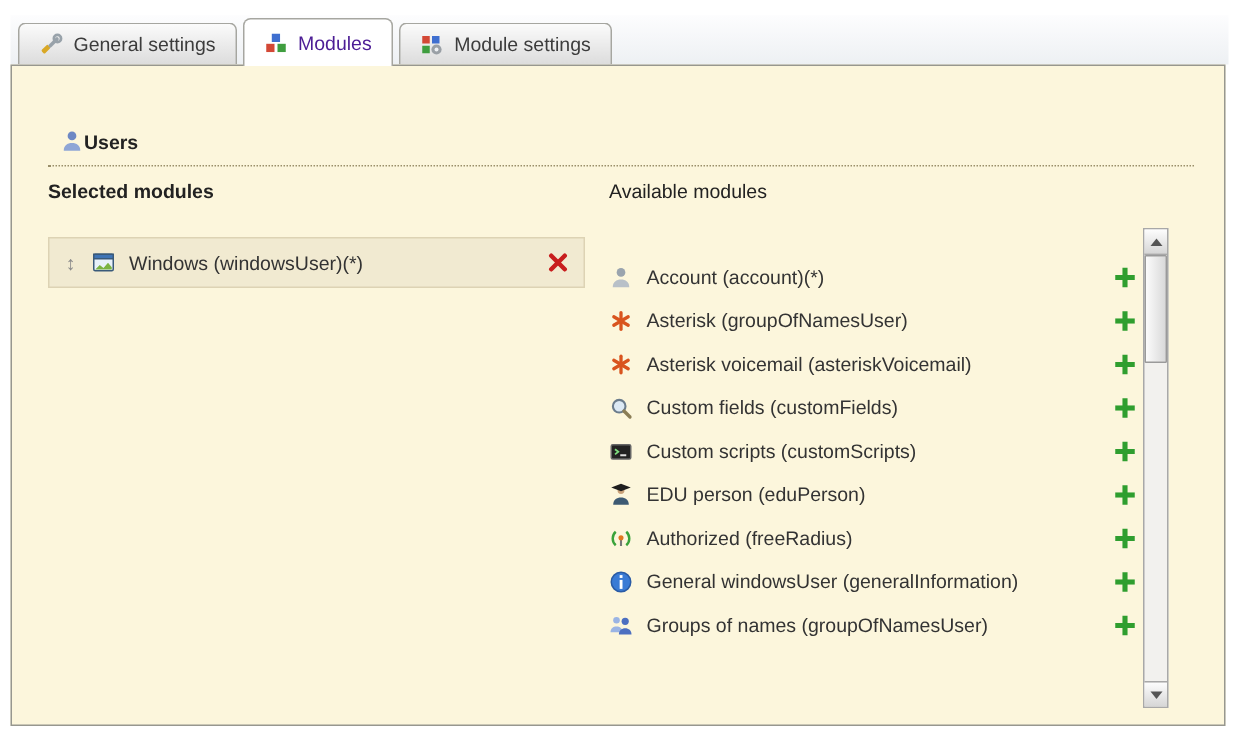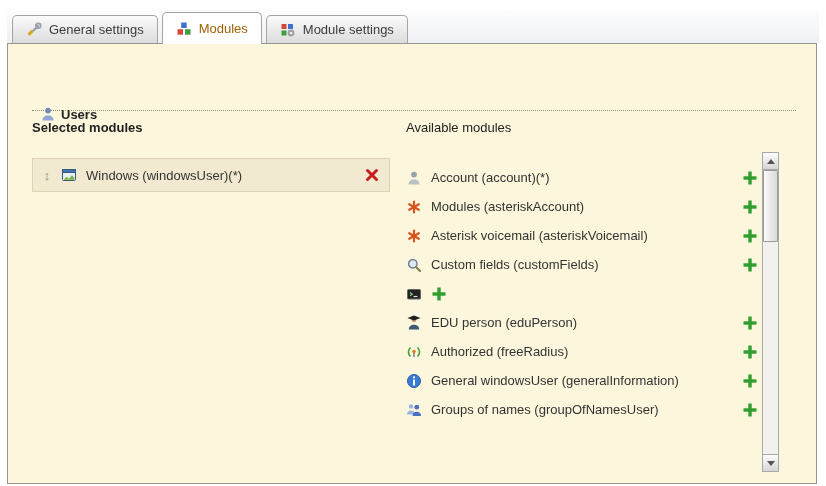--- a/index.html
+++ b/index.html
@@ -16,32 +16,32 @@
     display:flex;align-items:flex-end;gap:4px;padding-left:5px;box-sizing:border-box;
     background:linear-gradient(#fdfdfe,#edf0f3);
   }
   .tab{
     display:flex;align-items:center;gap:7px;padding:0 13px;height:27px;
     background:linear-gradient(#fbfbfb,#dcdcdc);
     border:1px solid #a6a6a0;border-bottom:none;border-radius:5px 5px 0 0;
     cursor:pointer;white-space:nowrap;color:#3c3c3c;position:relative;z-index:1;
   }
   .tab.active{
-    height:31px;background:#ffffff;margin-bottom:-1px;z-index:3;color:#a16207;
+    height:31px;background:#ffffff;margin-bottom:-1px;z-index:3;color:#4c1d95;
   }
   .ticon{width:16px;height:16px;display:inline-block;flex:0 0 16px;}
   .ticon svg{display:block;}
 
   
   .panel{
     position:absolute;left:7px;top:43px;width:810px;height:441px;
     border:1px solid var(--panel_border,#97978f);
     background:var(--content_bg,#fcf6dc);box-sizing:border-box;z-index:2;
   }
-  .users-heading{position:absolute;left:32px;top:42px;display:flex;align-items:center;gap:5px;margin-top:20px;}
+  .users-heading{position:absolute;left:32px;top:42px;display:flex;align-items:center;gap:0;}
   .users-heading .hlabel{font-weight:bold;color:#222;}
   .rule{position:absolute;left:24px;right:20px;top:66px;border-bottom:1px dotted #9a8f6a;height:0;}
 
   .col-label{position:absolute;color:#222;}
   .col-label.sel{left:24px;top:76px;font-weight:bold;}
   .col-label.avail{left:398px;top:76px;text-align:center;}
 
   
   .srow{
     position:absolute;left:24px;top:114px;width:358px;height:34px;
@@ -53,21 +53,21 @@
   .micon{width:16px;height:16px;display:inline-block;flex:0 0 16px;}
   .micon svg{display:block;}
   .mlabel{flex:1;color:#333;}
   .delbtn,.addbtn{
     background:none;border:none;padding:0;margin:0;cursor:pointer;line-height:0;
     width:16px;height:16px;flex:0 0 16px;
   }
 
   
   .alist{position:absolute;left:398px;top:126px;width:352px;}
-  .arow{height:29px;display:flex;align-items:flex-start;gap:9px;}
+  .arow{height:29px;display:flex;align-items:center;gap:9px;}
 
   
   .scrollbar{
     position:absolute;left:754px;top:108px;width:17px;height:320px;
     border:1px solid #a8a8a8;background:#f2f1ee;box-sizing:border-box;
   }
   .sb-btn{
     height:16px;width:15px;background:linear-gradient(#fdfdfd,#d6d6d6);
     border-bottom:1px solid #a8a8a8;display:flex;align-items:center;justify-content:center;cursor:pointer;
   }
@@ -180,21 +180,21 @@
       <div class="arow">
         <span class="micon">
           <svg width="16" height="16" viewBox="0 0 16 16">
             <g stroke="#d9541e" stroke-width="2.2" stroke-linecap="round">
               <path d="M8 2.5v11"></path>
                 <path d="M3.2 5.2l9.6 5.6"></path>
                 <path d="M12.8 5.2l-9.6 5.6"></path>
             </g>
           </svg>
         </span>
-        <span class="mlabel">Modules (asteriskAccount)</span>
+        <span class="mlabel">Asterisk (groupOfNamesUser)</span>
         <button class="addbtn">
           <svg width="16" height="16" viewBox="0 0 16 16">
               <g stroke="#2f9e2f" stroke-width="3.4">
                 <path d="M8 1.5v13"></path>
                 <path d="M1.5 8h13"></path>
               </g>
             </svg>
         </button>
       </div>
 
@@ -239,20 +239,21 @@
       </div>
 
       <div class="arow">
         <span class="micon">
           <svg width="16" height="16" viewBox="0 0 16 16">
             <rect x="1.5" y="3.5" width="13" height="9.5" rx="1" fill="#222" stroke="#666"></rect>
             <path d="M4 6.5l2.2 1.7L4 9.9" stroke="#7ddc7d" stroke-width="1.2" fill="none"></path>
             <path d="M7.5 10.5h4" stroke="#ddd" stroke-width="1.2"></path>
           </svg>
         </span>
+        <span class="mlabel">Custom scripts (customScripts)</span>
         <button class="addbtn">
           <svg width="16" height="16" viewBox="0 0 16 16">
               <g stroke="#2f9e2f" stroke-width="3.4">
                 <path d="M8 1.5v13"></path>
                 <path d="M1.5 8h13"></path>
               </g>
             </svg>
         </button>
       </div>
 

